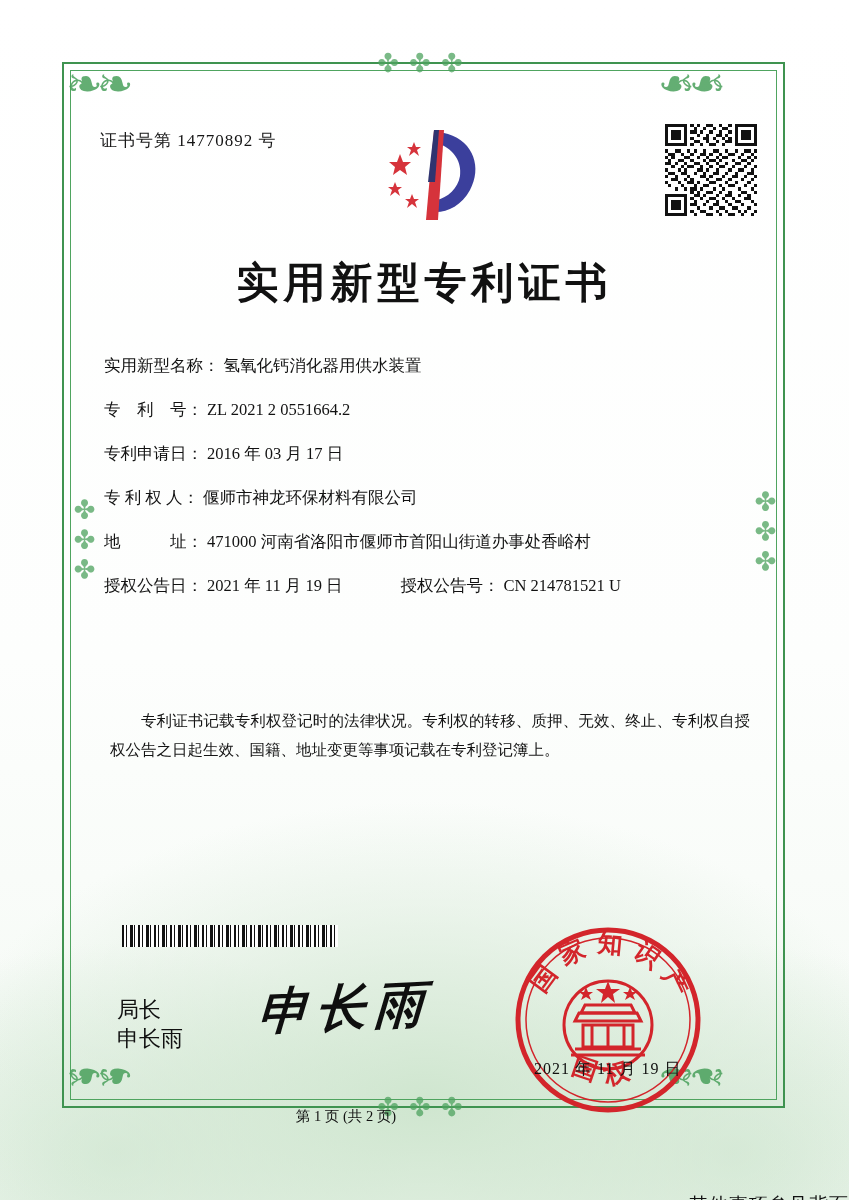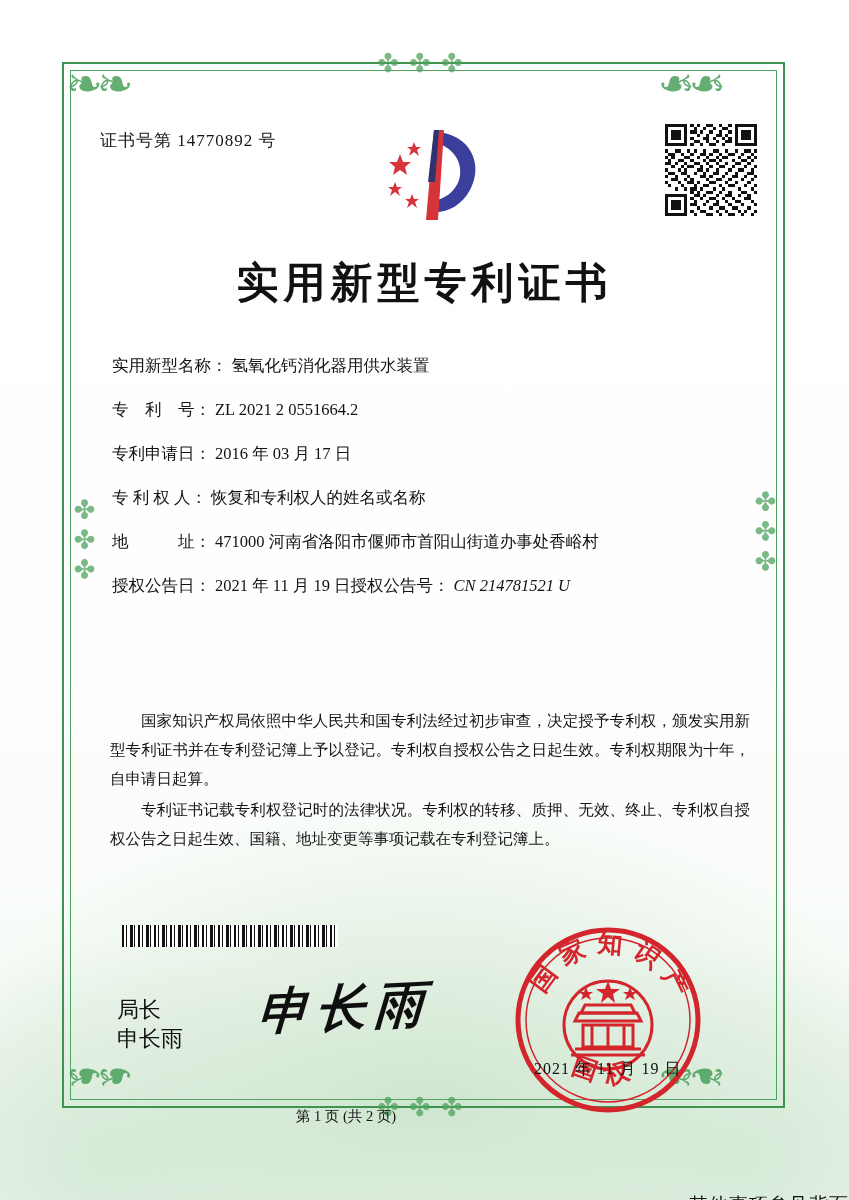--- a/index.html
+++ b/index.html
@@ -107,43 +107,44 @@
     font-size: 42px;
     font-weight: bold;
     letter-spacing: 5px;
     color: #111;
     font-family: "Liberation Serif", "DejaVu Serif", serif;
   }
 
   
   .fields {
     position: absolute;
-    left: 112px; top: 355px;
+    left: 104px; top: 355px;
     width: 640px;
   }
   .field-row {
     display: flex;
     align-items: baseline;
     margin-bottom: 22px;
     font-size: 16.5px;
     color: #121212;
   }
   .field-label {
     white-space: pre;
     flex: 0 0 auto;
   }
   .field-value {
     margin-left: 4px;
     flex: 1 1 auto;
   }
   .field-row.split .field-value { flex: 0 0 auto; }
   .field-row.split .label2 {
+    margin-left: 58px;
     white-space: pre;
   }
-  .field-row.split .value2 { margin-left: 4px; font-style: italic; }
+  .field-row.split .value2 { margin-left: 4px; }
 
   
   .body-text {
     position: absolute;
     left: 110px; top: 706px;
     width: 640px;
     font-size: 15.5px;
     line-height: 29px;
     color: #141414;
     text-align: justify;
@@ -482,36 +483,35 @@
     <div class="field-row">
       <span class="field-label">专　利　号：</span>
       <span class="field-value">ZL 2021 2 0551664.2</span>
     </div>
     <div class="field-row">
       <span class="field-label">专利申请日：</span>
       <span class="field-value">2016 年 03 月 17 日</span>
     </div>
     <div class="field-row">
       <span class="field-label">专 利 权 人：</span>
-      <span class="field-value">恢复和专利权人的姓名或名称</span>
+      <span class="field-value">偃师市神龙环保材料有限公司</span>
     </div>
     <div class="field-row">
       <span class="field-label">地　　　址：</span>
       <span class="field-value">471000 河南省洛阳市偃师市首阳山街道办事处香峪村</span>
     </div>
     <div class="field-row split">
       <span class="field-label">授权公告日：</span>
       <span class="field-value">2021 年 11 月 19 日</span>
       <span class="label2">授权公告号：</span>
       <span class="value2">CN 214781521 U</span>
     </div>
   </div>
 
   <div class="body-text">
-    <p>国家知识产权局依照中华人民共和国专利法经过初步审查，决定授予专利权，颁发实用新型专利证书并在专利登记簿上予以登记。专利权自授权公告之日起生效。专利权期限为十年，自申请日起算。</p>
     <p>专利证书记载专利权登记时的法律状况。专利权的转移、质押、无效、终止、专利权自授权公告之日起生效、国籍、地址变更等事项记载在专利登记簿上。</p>
   </div>
 
   <div class="barcode"></div>
 
   <div class="sig-label">
     <div>局长</div>
     <div>申长雨</div>
   </div>
 

